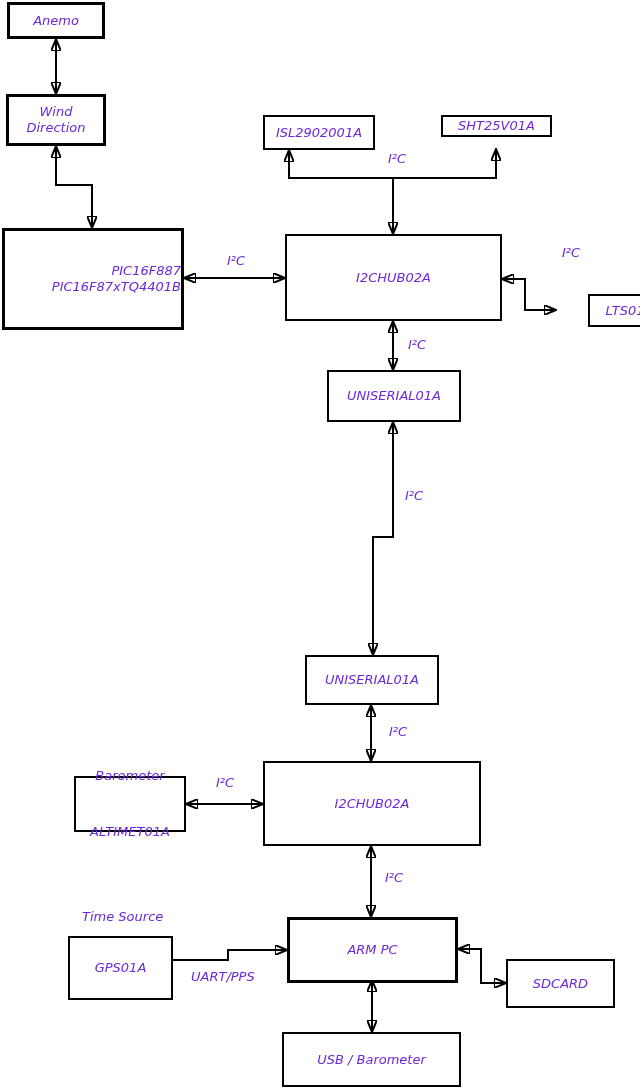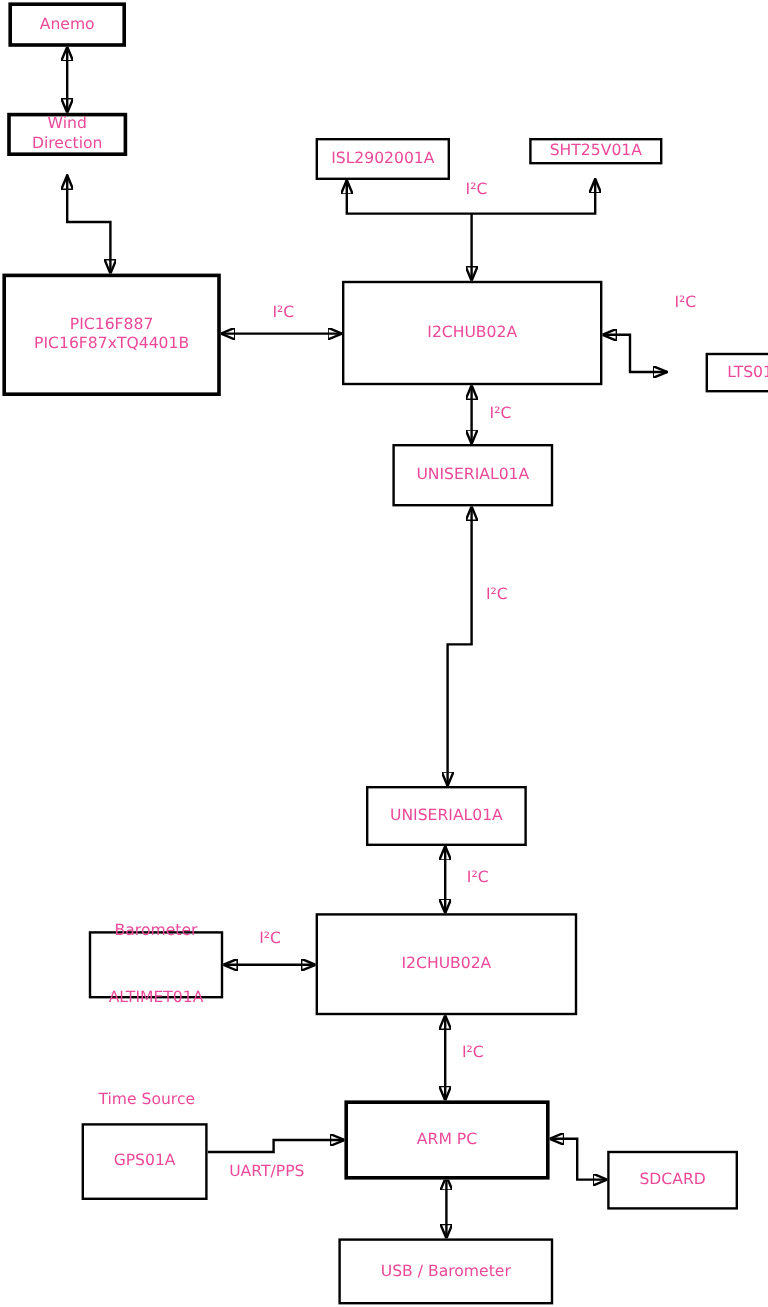--- a/index.html
+++ b/index.html
@@ -6,22 +6,23 @@
     margin: 0;
     padding: 0;
     background: #ffffff;
   }
   #canvas {
     position: relative;
     width: 640px;
     height: 1089px;
     background: #ffffff;
     font-family: "DejaVu Sans", sans-serif;
-    color: #ec4899;
+    color: #6d28d9;
     overflow: hidden;
+    font-style: italic;
   }
   .node {
     position: absolute;
     box-sizing: border-box;
     border: 2px solid #000000;
     background: #ffffff;
     display: flex;
     flex-direction: column;
     align-items: center;
     justify-content: center;
@@ -73,26 +74,26 @@
     <path d="M371,846 L371,917" marker-start="url(#ah)" marker-end="url(#ah)"></path>
     <path d="M173,960 L228,960 L228,950 L287,950" marker-end="url(#ah)"></path>
     <path d="M458,949 L481,949 L481,983 L506,983" marker-start="url(#ah)" marker-end="url(#ah)"></path>
     <path d="M372,980 L372,1032" marker-start="url(#ah)" marker-end="url(#ah)"></path>
   </svg>
 
   <div class="node thick" style="left:7px; top:2px; width:98px; height:37px;">
     <span>Anemo</span>
   </div>
 
-  <div class="node thick" style="left:6px; top:94px; width:100px; height:36px;">
+  <div class="node thick" style="left:6px; top:94px; width:100px; height:52px;">
     <span>Wind</span>
     <span>Direction</span>
   </div>
 
-  <div class="node thick" style="left:2px; top:228px; width:182px; height:102px;">
+  <div class="node thick" style="left:2px; top:228px; width:182px; height:102px;align-items:flex-end;">
     <span>PIC16F887</span>
     <span>PIC16F87xTQ4401B</span>
   </div>
 
   <div class="node" style="left:233px; top:115px; width:112px; height:35px;margin-left:30px;">
     <span>ISL2902001A</span>
   </div>
 
   <div class="node" style="left:441px; top:115px; width:111px; height:22px;">
     <span>SHT25V01A</span>

